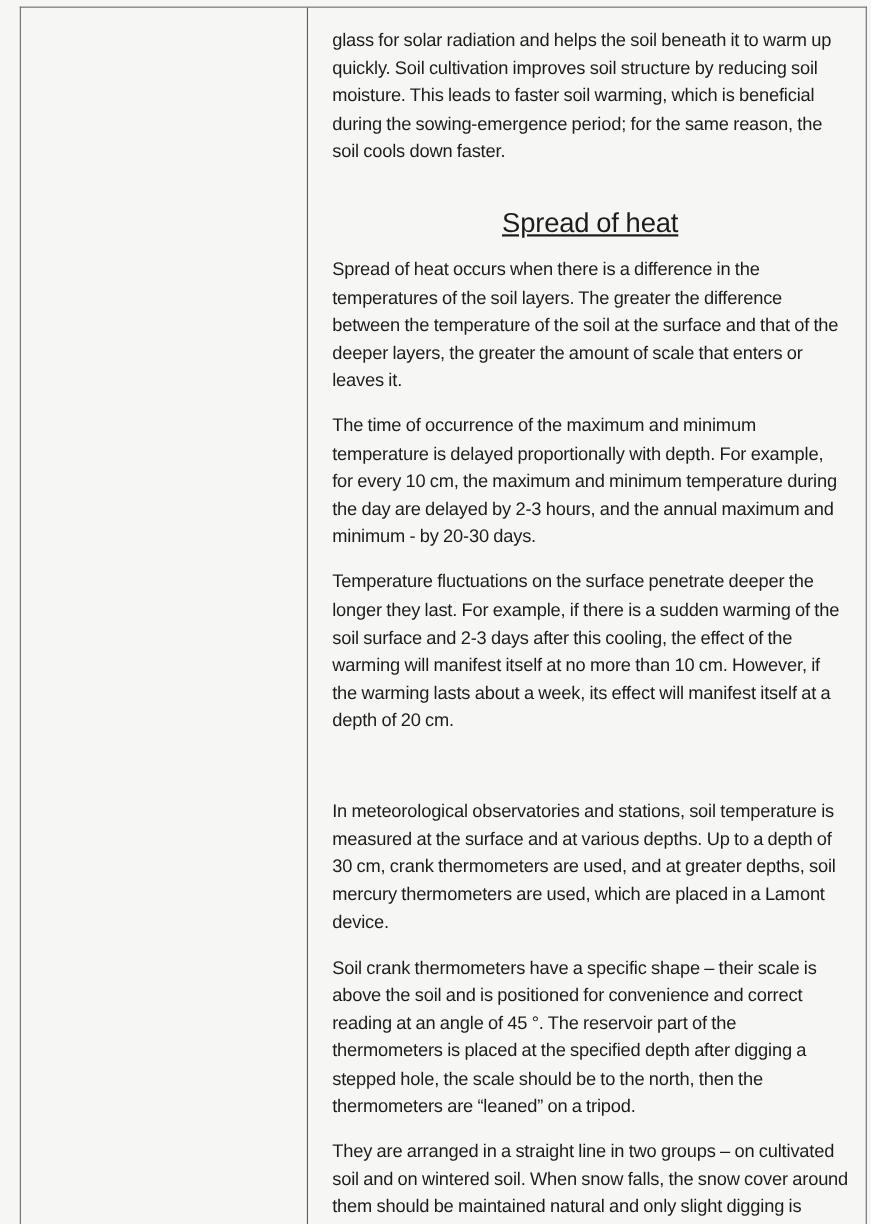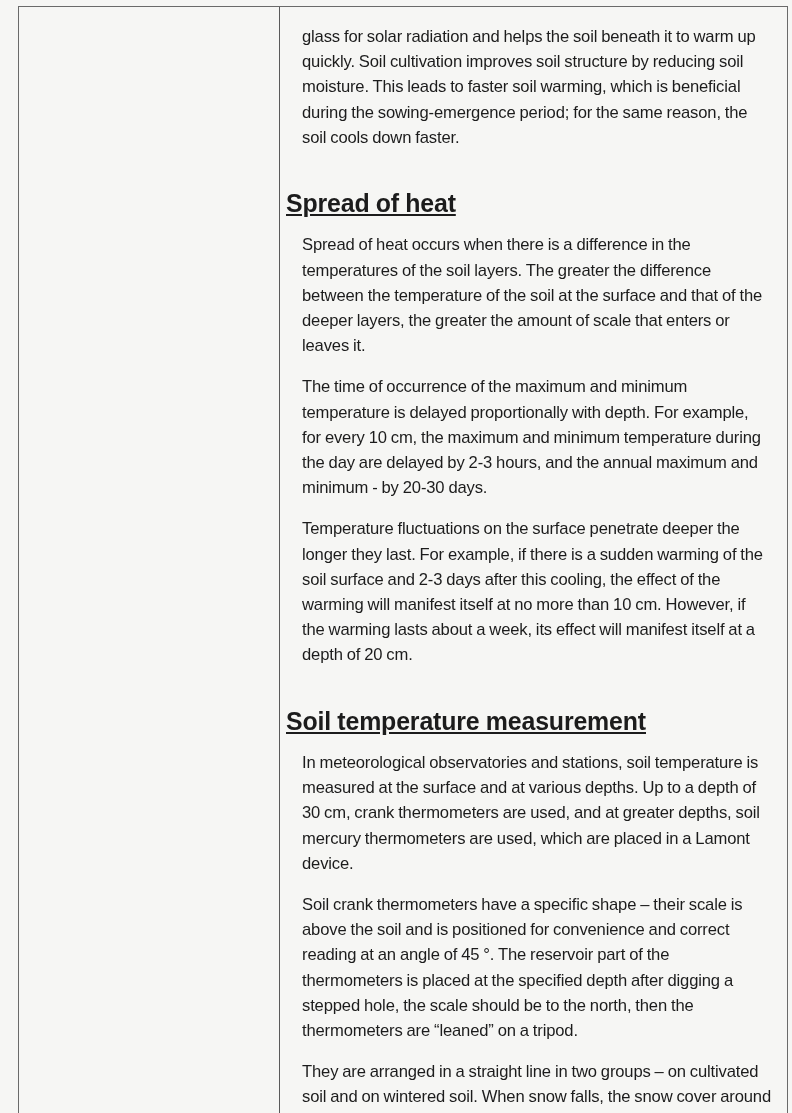--- a/index.html
+++ b/index.html
@@ -43,23 +43,24 @@
       word-spacing: -0.5px;
     }
     .para {
       margin: 16px;
     }
     .gap {
       height: 25.2px;
     }
     .heading {
       margin: 0;
-      font-weight: bold;
+      font-weight: normal;
       text-decoration: underline;
       text-underline-offset: 2px;
+      text-align: center;
     }
   </style>
 </head>
 <body>
 
 <div class="doc-table">
   <div class="col-left"></div>
   <div class="col-right">
 
     <section>
@@ -71,20 +72,19 @@
     <section>
       <h2 class="heading">Spread of heat</h2>
       <p class="para">Spread of heat occurs when there is a difference in the temperatures of the soil layers. The greater the difference between the temperature of the soil at the surface and that of the deeper layers, the greater the amount of scale that enters or leaves it.</p>
       <p class="para">The time of occurrence of the maximum and minimum temperature is delayed proportionally with depth. For example, for every 10 cm, the maximum and minimum temperature during the day are delayed by 2-3 hours, and the annual maximum and minimum - by 20-30 days.</p>
       <p class="para">Temperature fluctuations on the surface penetrate deeper the longer they last. For example, if there is a sudden warming of the soil surface and 2-3 days after this cooling, the effect of the warming will manifest itself at no more than 10 cm. However, if the warming lasts about a week, its effect will manifest itself at a depth of 20 cm.</p>
     </section>
 
     <div class="gap"></div>
 
     <section>
-      <h2 class="heading">Soil temperature measurement</h2>
       <p class="para">In meteorological observatories and stations, soil temperature is measured at the surface and at various depths. Up to a depth of 30 cm, crank thermometers are used, and at greater depths, soil mercury thermometers are used, which are placed in a Lamont device.</p>
       <p class="para">Soil crank thermometers have a specific shape – their scale is above the soil and is positioned for convenience and correct reading at an angle of 45 °. The reservoir part of the thermometers is placed at the specified depth after digging a stepped hole, the scale should be to the north, then the thermometers are “leaned” on a tripod.</p>
       <p class="para">They are arranged in a straight line in two groups – on cultivated soil and on wintered soil. When snow falls, the snow cover around them should be maintained natural and only slight digging is allowed during the reading, after which it is restored. The reading of soil temperature is carried out throughout the year with an accuracy of 0.1 °C.</p>
     </section>
 
   </div>
 </div>
 
 </body></html>

